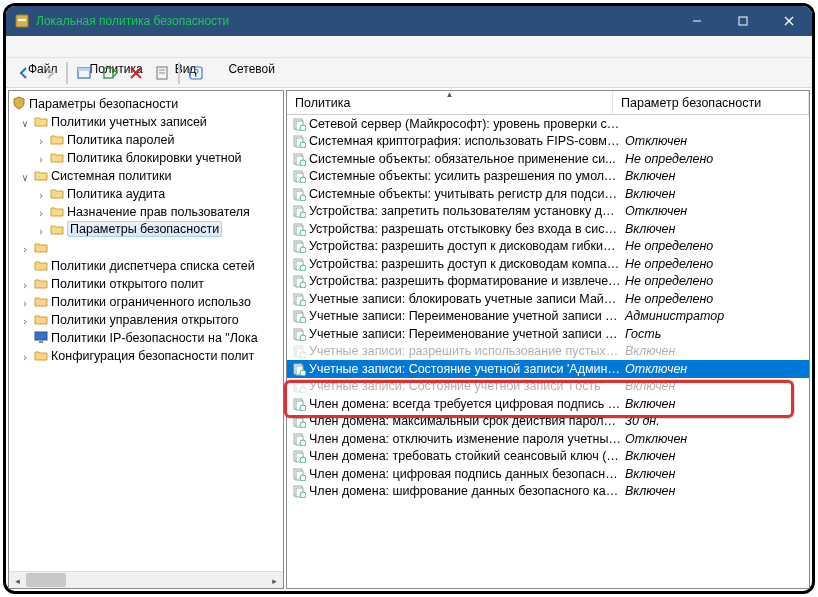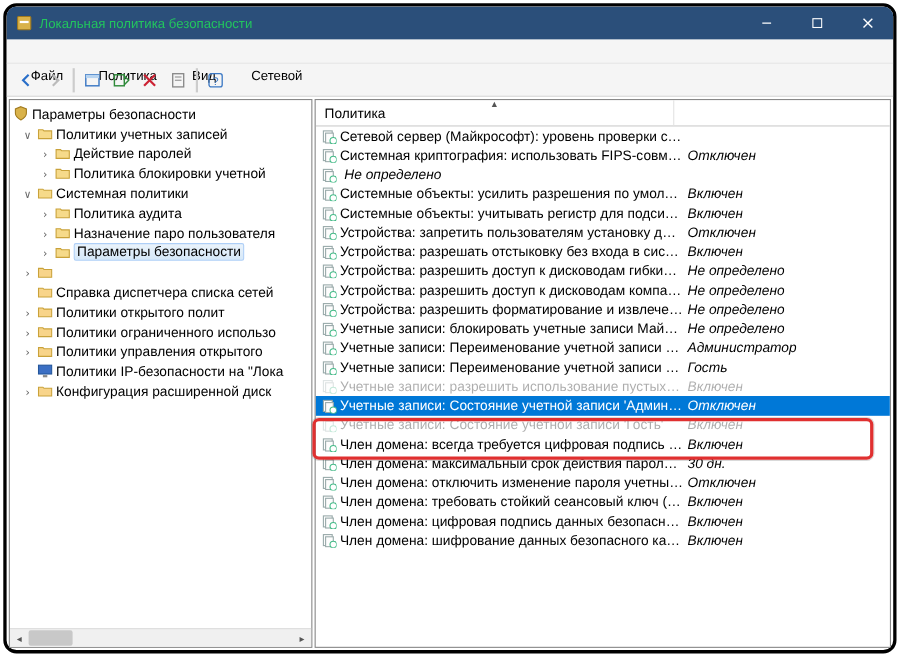--- a/index.html
+++ b/index.html
@@ -148,21 +148,21 @@
             </span>
             <span>Политики учетных записей</span>
           </div>
     <div class="tnode" style="padding-left:24px">
             <span class="tw">›</span>
             <span class="ticon">
               <svg width="14" height="14">
                 <path d="M1 4h4l1 1h7v7H1z" fill="#f6da8a" stroke="#c9a23a"></path>
               </svg>
             </span>
-            <span>Действие паролей</span>
+            <span>Политика паролей</span>
           </div>
     <div class="tnode" style="padding-left:24px">
             <span class="tw">›</span>
             <span class="ticon">
               <svg width="14" height="14">
                 <path d="M1 4h4l1 1h7v7H1z" fill="#f6da8a" stroke="#c9a23a"></path>
               </svg>
             </span>
             <span>Политика блокировки учетной</span>
           </div>
@@ -184,21 +184,21 @@
             </span>
             <span>Политика аудита</span>
           </div>
     <div class="tnode" style="padding-left:24px">
             <span class="tw">›</span>
             <span class="ticon">
               <svg width="14" height="14">
                 <path d="M1 4h4l1 1h7v7H1z" fill="#f6da8a" stroke="#c9a23a"></path>
               </svg>
             </span>
-            <span>Назначение паро пользователя</span>
+            <span>Назначение прав пользователя</span>
           </div>
     <div class="tnode" style="padding-left:24px">
             <span class="tw">›</span>
             <span class="ticon">
               <svg width="14" height="14">
                 <path d="M1 4h4l1 1h7v7H1z" fill="#f6da8a" stroke="#c9a23a"></path>
               </svg>
             </span>
             <span class="tsel">Параметры безопасности</span>
           </div>
@@ -210,21 +210,21 @@
               </svg>
             </span>
           </div>
     <div class="tnode" style="padding-left:8px">
             <span class="tw">&nbsp;</span>
             <span class="ticon">
               <svg width="14" height="14">
                 <path d="M1 4h4l1 1h7v7H1z" fill="#f8d48a" stroke="#c9a23a"></path>
               </svg>
             </span>
-            <span>Справка диспетчера списка сетей</span>
+            <span>Политики диспетчера списка сетей</span>
           </div>
     <div class="tnode" style="padding-left:8px">
             <span class="tw">›</span>
             <span class="ticon">
               <svg width="14" height="14">
                 <path d="M1 4h4l1 1h7v7H1z" fill="#f8d48a" stroke="#c9a23a"></path>
               </svg>
             </span>
             <span>Политики открытого полит</span>
           </div>
@@ -256,38 +256,41 @@
             </span>
             <span>Политики IP-безопасности на "Лока</span>
           </div>
     <div class="tnode" style="padding-left:8px">
             <span class="tw">›</span>
             <span class="ticon">
               <svg width="14" height="14">
                 <path d="M1 4h4l1 1h7v7H1z" fill="#f8d48a" stroke="#c9a23a"></path>
               </svg>
             </span>
-            <span>Конфигурация расширенной диск</span>
+            <span>Конфигурация безопасности полит</span>
           </div>
    </div>
    <div class="hscroll">
      <div class="ar">◂</div>
      <div class="track">
             <div class="thumb"></div>
           </div>
      <div class="ar">▸</div>
    </div>
   </div>
 
   <div class="list">
     <div class="list-header">
       <div class="col col1">
             <span class="sorter">▲</span>
             <span>Политика</span>
           </div>
+      <div class="col col2">
+            <span>Параметр безопасности</span>
+          </div>
     </div>
     <div class="rows" id="rows">
           <div class="row">
             <span class="ricon">
               <svg width="14" height="14">
                 <rect x="2" y="2" width="8" height="10" fill="#fdfdfd" stroke="#9aa"></rect>
                 <rect x="4" y="4" width="7" height="9" fill="#fdfdfd" stroke="#9aa"></rect>
                 <circle cx="11" cy="11" r="3" fill="#fff" stroke="#4b8"></circle>
               </svg>
             </span>
@@ -306,20 +309,21 @@
             <span class="c2">Отключен</span>
           </div>
           <div class="row">
             <span class="ricon">
               <svg width="14" height="14">
                 <rect x="2" y="2" width="8" height="10" fill="#fdfdfd" stroke="#9aa"></rect>
                 <rect x="4" y="4" width="7" height="9" fill="#fdfdfd" stroke="#9aa"></rect>
                 <circle cx="11" cy="11" r="3" fill="#fff" stroke="#4b8"></circle>
               </svg>
             </span>
+            <span class="c1">Системные объекты: обязательное применение си...</span>
             <span class="c2">Не определено</span>
           </div>
           <div class="row">
             <span class="ricon">
               <svg width="14" height="14">
                 <rect x="2" y="2" width="8" height="10" fill="#fdfdfd" stroke="#9aa"></rect>
                 <rect x="4" y="4" width="7" height="9" fill="#fdfdfd" stroke="#9aa"></rect>
                 <circle cx="11" cy="11" r="3" fill="#fff" stroke="#4b8"></circle>
               </svg>
             </span>

